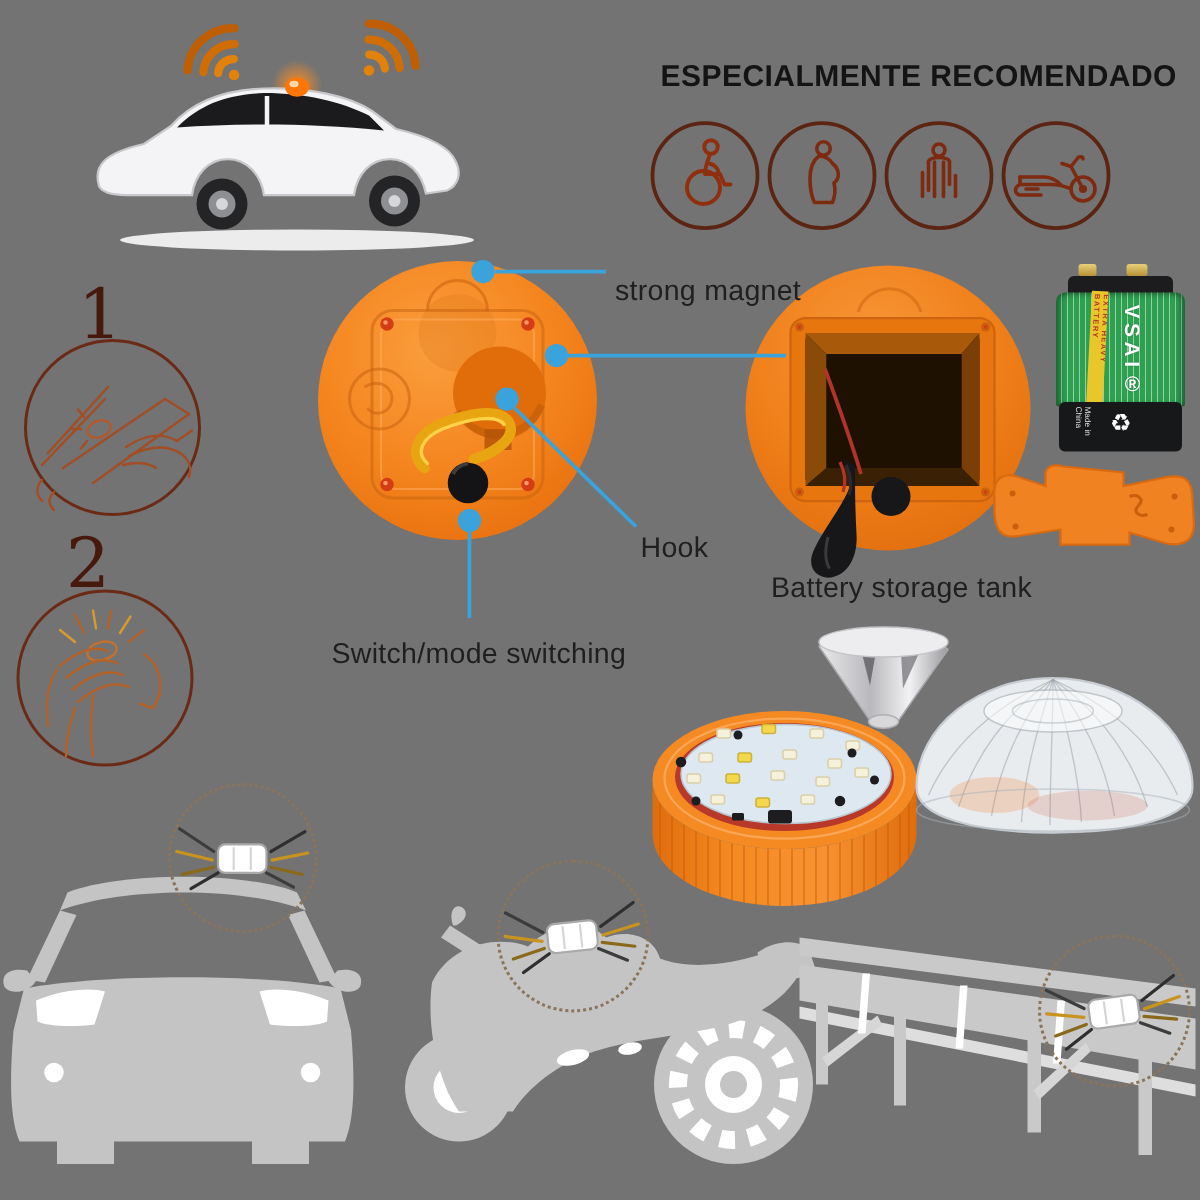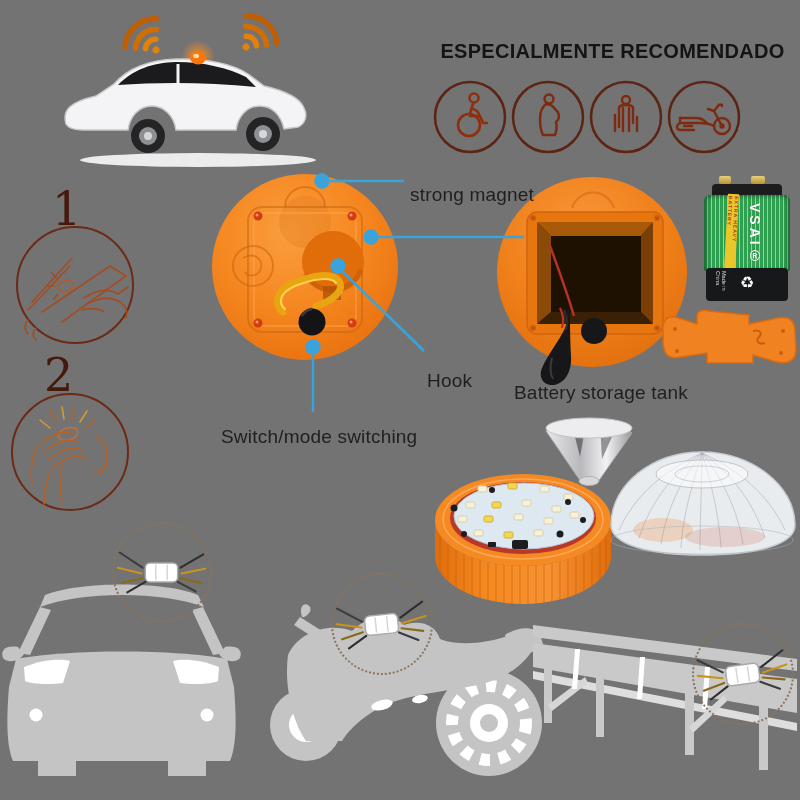--- a/index.html
+++ b/index.html
@@ -481,17 +481,17 @@
       <circle cx="371" cy="237" r="6.5"></circle>
       <line x1="378" y1="237" x2="524" y2="237"></line>
       <circle cx="338" cy="266" r="6.5"></circle>
       <line x1="343" y1="272" x2="424" y2="351"></line>
       <circle cx="313" cy="347" r="6.5"></circle>
       <line x1="313" y1="354" x2="313" y2="412"></line>
     </g>
   </svg>
 
   <div class="label" style="left:410px;top:184px">strong magnet</div>
-  <div class="label" style="left:427px;top:370px">Hook</div>
+  <div class="label" style="left:427px;top:355px">Hook</div>
   <div class="label" style="left:514px;top:382px">Battery storage tank</div>
   <div class="label" style="left:221px;top:426px">Switch/mode switching</div>
 
 </div>
 
 </body></html>

